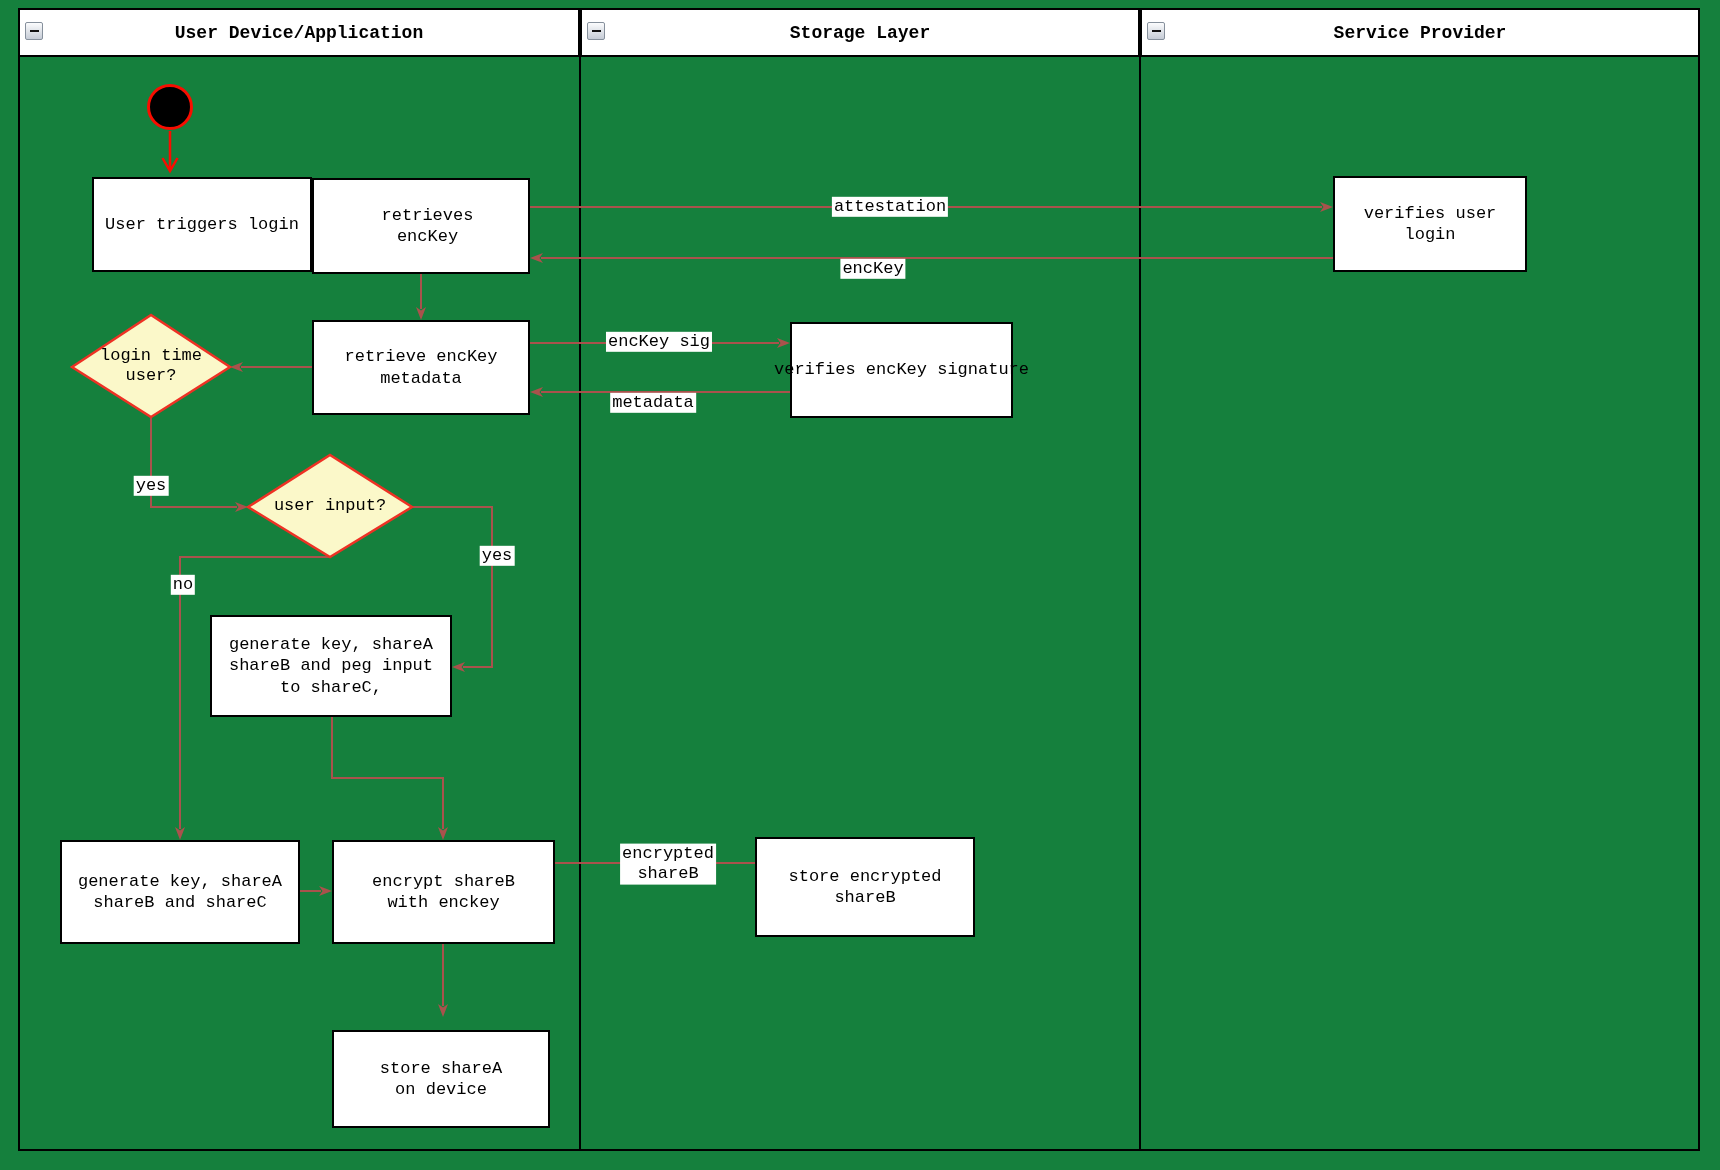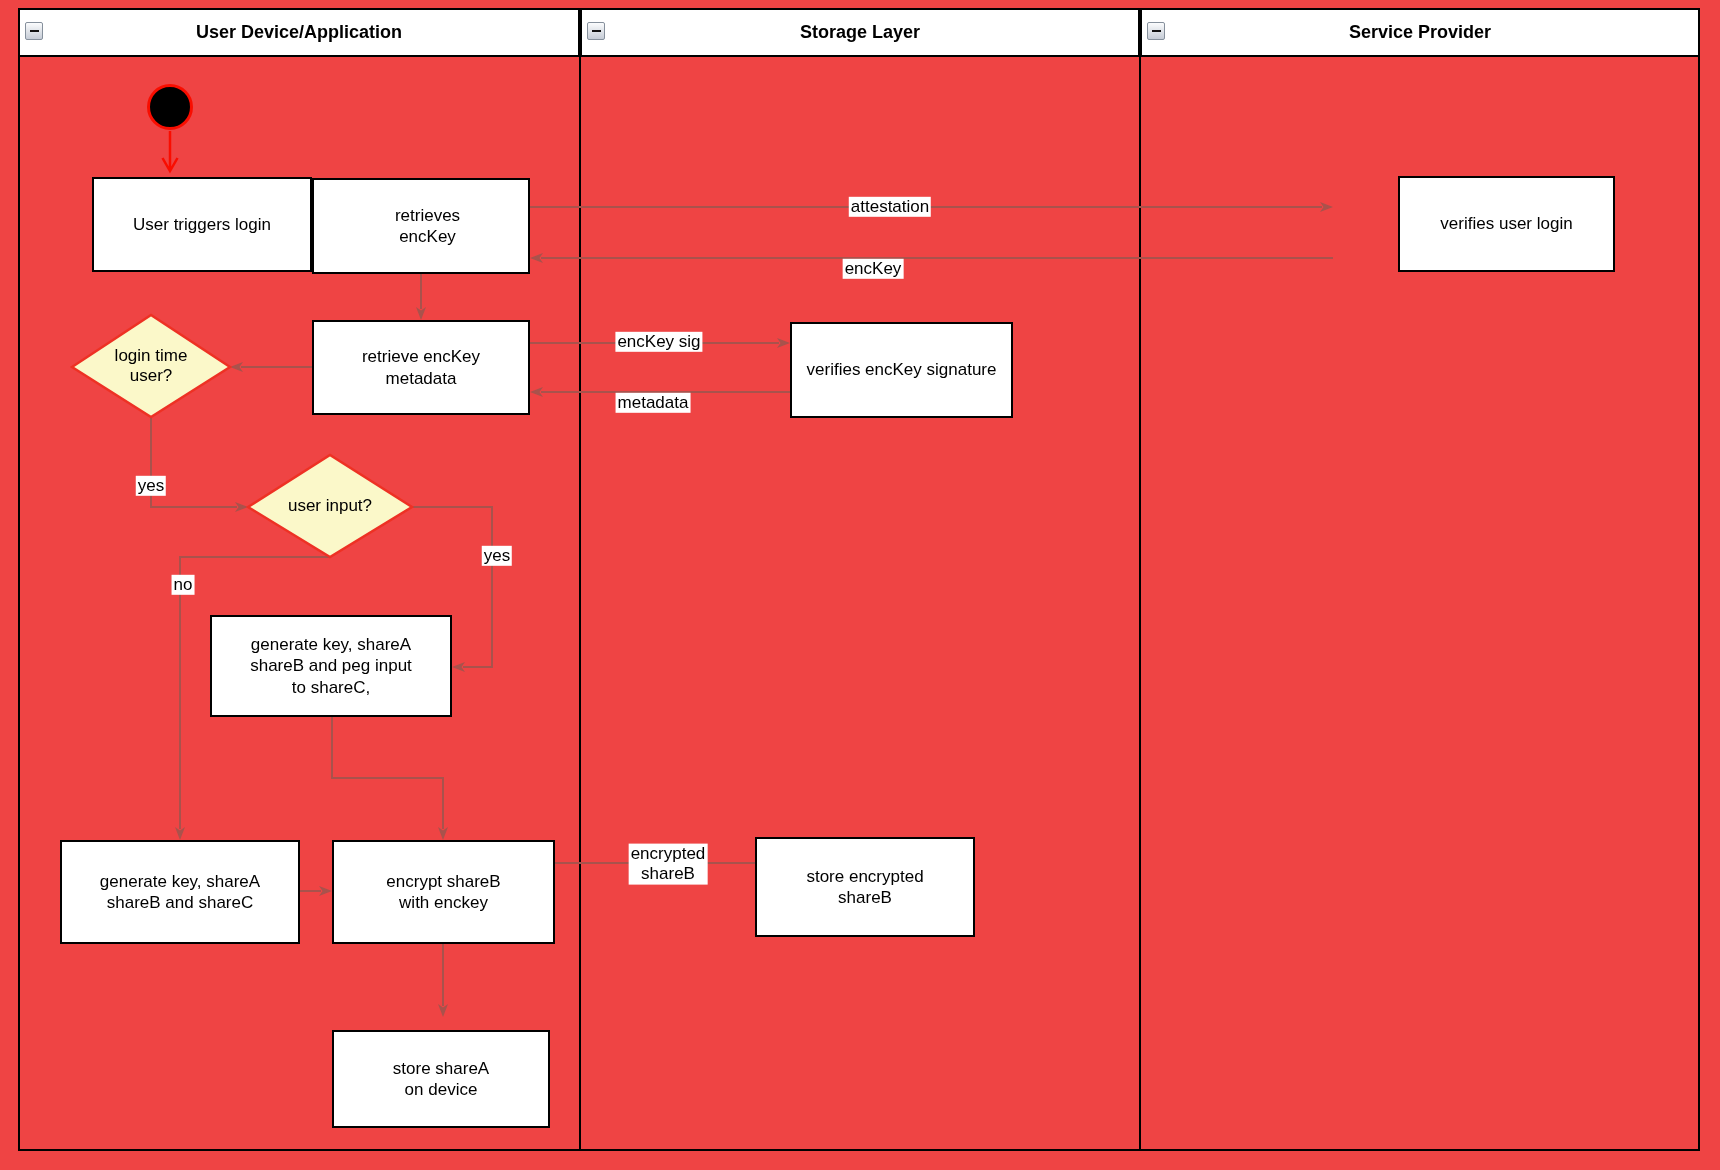--- a/index.html
+++ b/index.html
@@ -1,19 +1,19 @@
 <!DOCTYPE html>
 <html><head>
 <meta charset="utf-8">
 <style>
   html,body { margin:0; padding:0; background:#ffffff; }
   .canvas {
     position:relative; width:1720px; height:1170px;
-    background:#ef4444; overflow:hidden;
-    font-family:Liberation Sans, sans-serif; color:#000;
+    background:#15803d; overflow:hidden;
+    font-family:Liberation Mono, monospace; color:#000;
   }
   
   .pool-outline { position:absolute; left:18px; top:8px; width:1682px; height:1143px;
     border:2px solid #000; box-sizing:border-box; }
   .lane-header { position:absolute; top:8px; height:49px; border:2px solid #000;
     box-sizing:border-box; display:flex; align-items:center; justify-content:center;
     font-weight:bold; font-size:18px; background:#fff; }
   .lane-sep { position:absolute; top:55px; width:2px; height:1096px; background:#000; }
   .collapse { position:absolute; width:18px; height:18px; border:1px solid #86909c;
     border-radius:2px; background:linear-gradient(#fbfcfd,#c6ccd6);
@@ -118,21 +118,21 @@
     <polygon class="decision" points="248,507 330,455 412,507 330,557" fill="#fbf8c9"></polygon>
   </svg>
 
   <div class="start"></div>
 
   <div class="node" style="left:60px; top:177px; width:220px; height:95px;margin-left:32px;">User triggers login</div>
 
   <div class="node" style="left:312px; top:178px; width:218px; height:96px;padding-left:13px;">retrieves
 encKey</div>
 
-  <div class="node" style="left:1398px; top:176px; width:217px; height:96px;">verifies user login</div>
+  <div class="node" style="left:1333px; top:176px; width:194px; height:96px;">verifies user login</div>
 
   <div class="node" style="left:312px; top:320px; width:218px; height:95px;">retrieve encKey
 metadata</div>
 
   <div class="node nowrap" style="left:790px; top:322px; width:223px; height:96px;">verifies encKey signature</div>
 
   <div class="node" style="left:210px; top:615px; width:242px; height:102px;">generate key, shareA
 shareB and peg input
 to shareC,</div>
 

